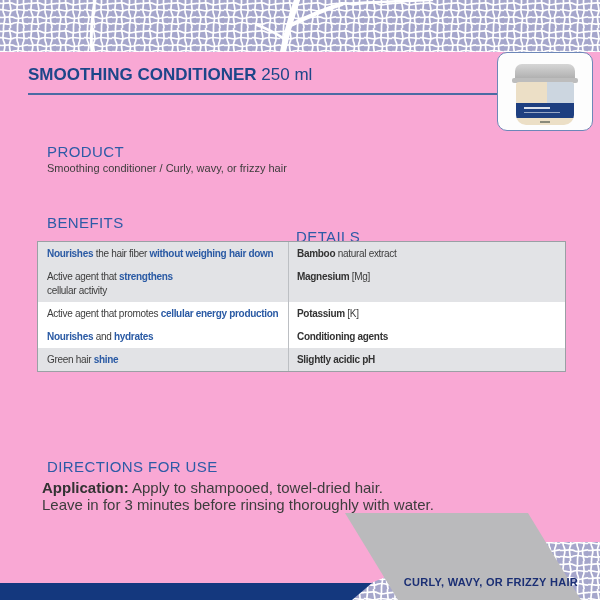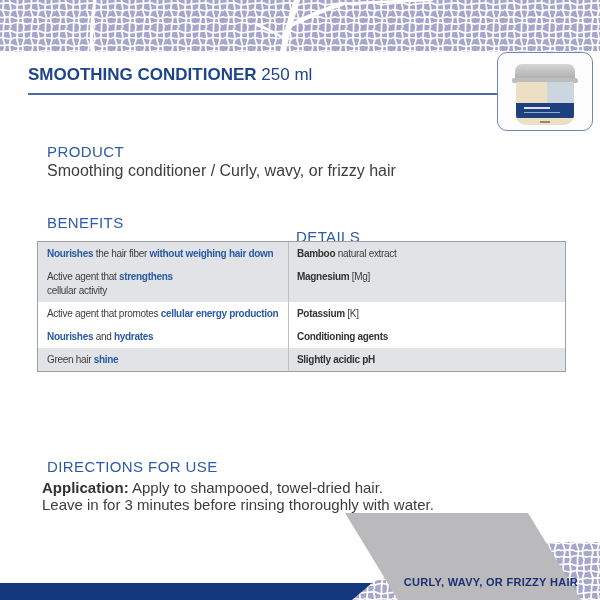--- a/index.html
+++ b/index.html
@@ -1,17 +1,17 @@
 <!DOCTYPE html>
 <html><head>
 <meta charset="utf-8">
 <style>
   html,body{margin:0;padding:0;background:#e8e8e8;}
   .page{
-    position:relative;width:600px;height:600px;background:#ffffff;overflow:hidden;
+    position:relative;width:600px;height:600px;background:#f9a8d4;overflow:hidden;
     font-family:"Liberation Sans", sans-serif;margin:0 auto;
   }
   .abs{position:absolute;}
 
   
   .top-band{position:absolute;left:0;top:0;}
 
   
   .product-box{
     position:absolute;left:497px;top:52px;width:94px;height:77px;
@@ -28,21 +28,21 @@
   .jar-line2{position:absolute;left:8px;top:9px;width:36px;height:1px;background:rgba(255,255,255,.55);}
   .jar-mark{position:absolute;left:24px;bottom:2px;width:10px;height:2px;background:#8a8a7a;}
 
   
   .doc-title{left:28px;top:65px;font-size:17px;color:#1d4689;white-space:nowrap;}
   .doc-title .tb{font-weight:bold;}
   .title-rule{left:28px;top:93px;width:469px;height:2px;background:#4b6ba3;}
 
   
   .sec-head{font-size:15px;color:#2d5ba6;letter-spacing:.4px;white-space:nowrap;}
-  .body-txt{font-size:16px;color:#3d3d3d;white-space:nowrap;}
+  .body-txt{font-size:11px;color:#3d3d3d;white-space:nowrap;}
   .h-product{left:47px;top:143px;}
   .p-product{left:47px;top:162px;}
   .h-benefits{left:47px;top:214px;}
   .h-details{left:296px;top:228px;}
   .h-directions{left:47px;top:458px;}
   .p-directions{left:42px;top:479px;line-height:17px;font-size:15px;white-space:nowrap;}
 
   
   .bd-table{
     left:37px;top:241px;width:527px;border:1.5px solid #9aa0a5;background:#fff;

